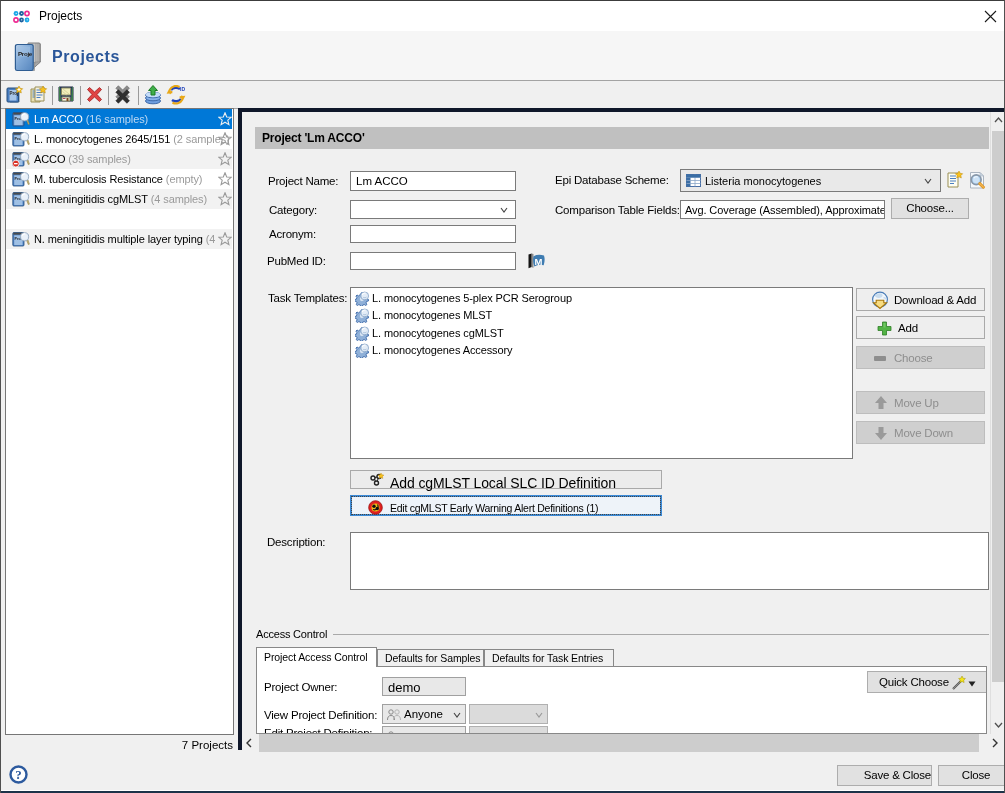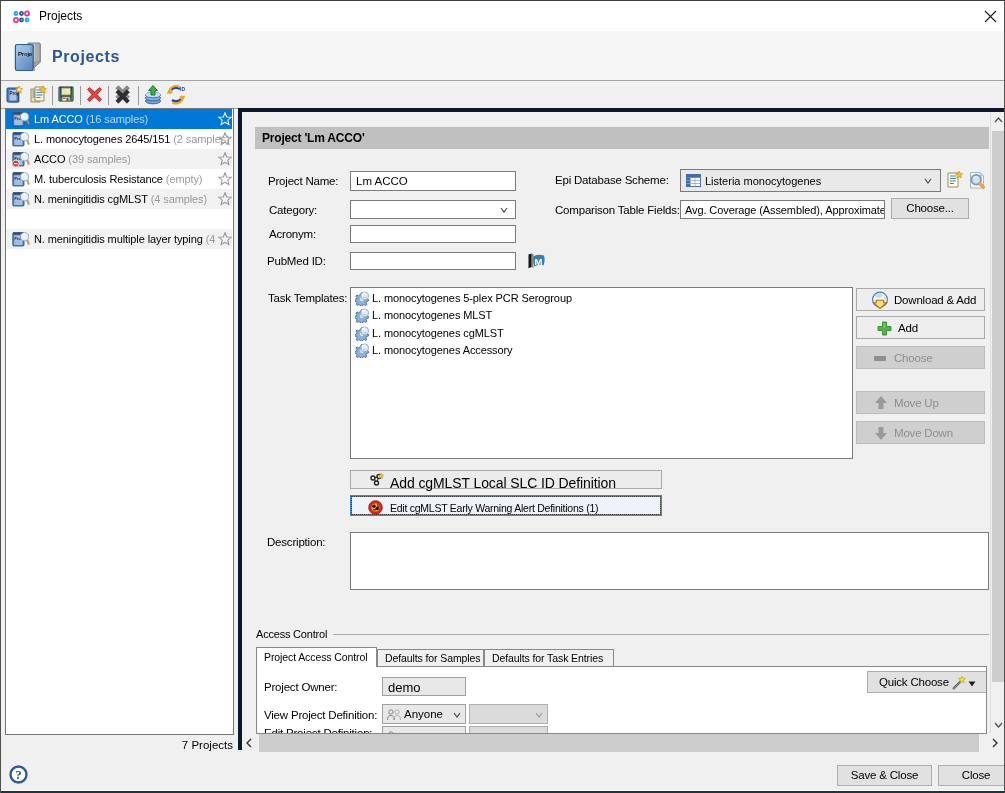--- a/index.html
+++ b/index.html
@@ -515,16 +515,16 @@
     <svg style="position:absolute; left:4px; top:4px;" width="6" height="10" viewBox="0 0 6 10">
         <path d="M5 1 L1 5 L5 9" fill="none" stroke="#333" stroke-width="1.4"></path>
       </svg>
     <div id="hthumb"></div>
     <svg style="position:absolute; left:750px; top:4px;" width="6" height="10" viewBox="0 0 6 10">
         <path d="M1 1 L5 5 L1 9" fill="none" stroke="#333" stroke-width="1.4"></path>
       </svg>
   </div>
 </div>
 
-<div class="btn" style="left:836px; top:764px; width:95px; height:21px; padding-top:3px;">Save &amp; Close</div>
+<div class="btn" style="left:836px; top:764px; width:95px; height:21px; padding-top:3px;text-align:right;">Save &amp; Close</div>
 <div class="btn" style="left:937px; top:764px; width:76px; height:21px; padding-top:3px;">Close</div>
 <div style="position:absolute; left:0; top:789px; width:1003px; height:1px; background:#fff;"></div>
 <div style="position:absolute; left:0; top:790px; width:1003px; height:3px; background:#1d3349;"></div>
 
 </body></html>

